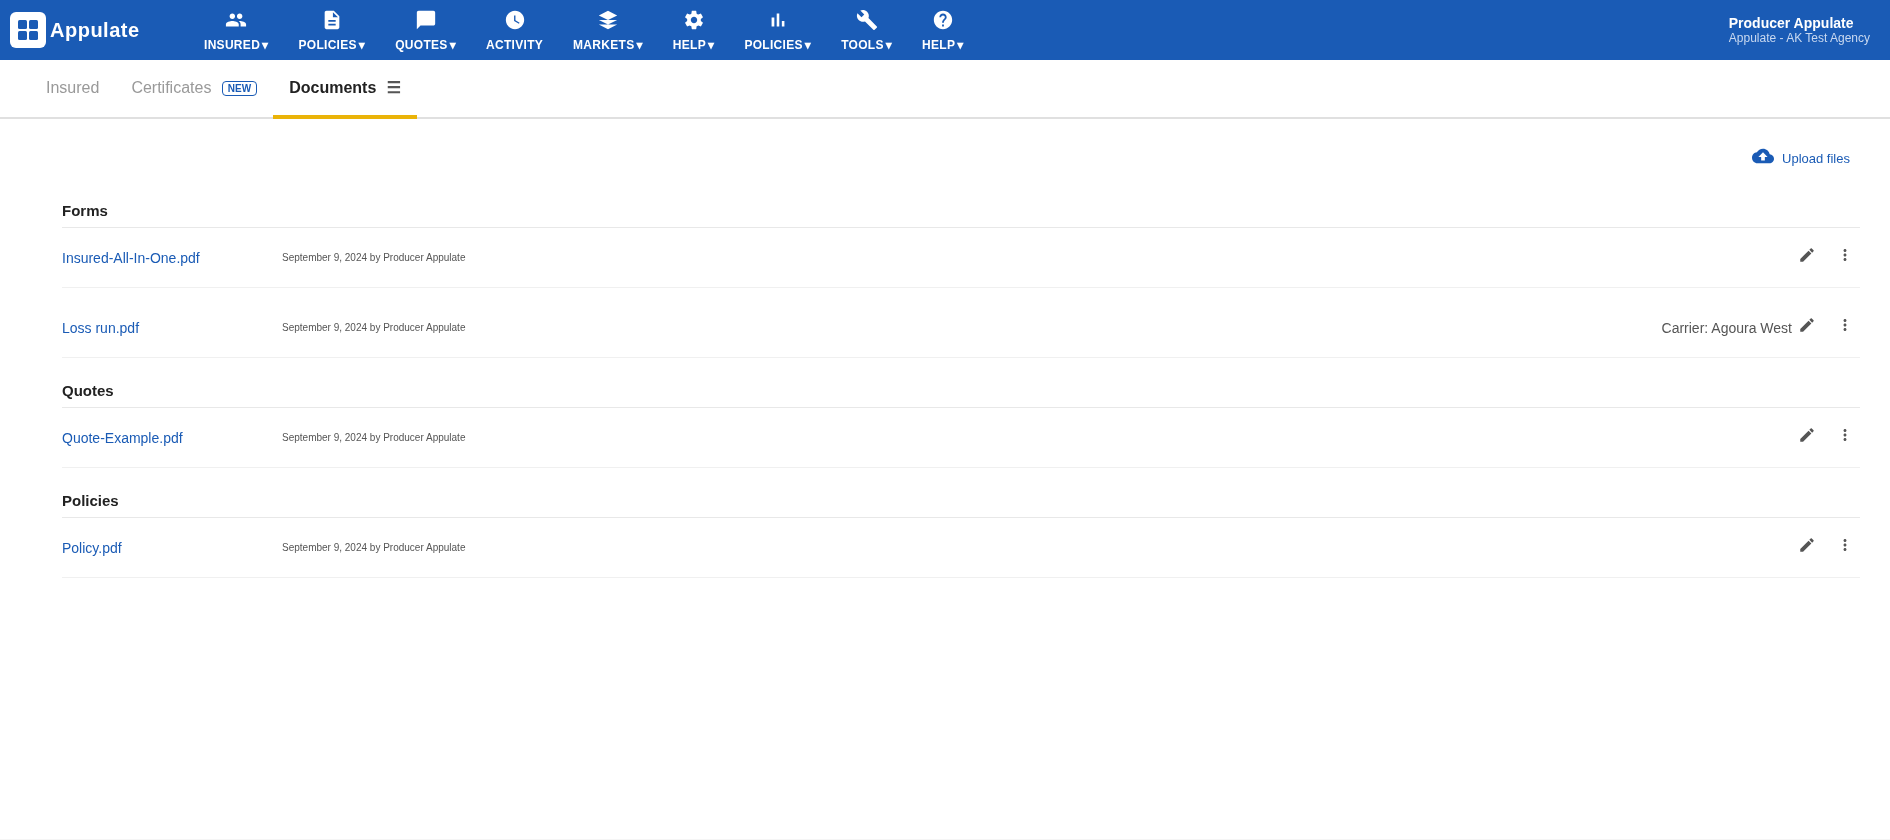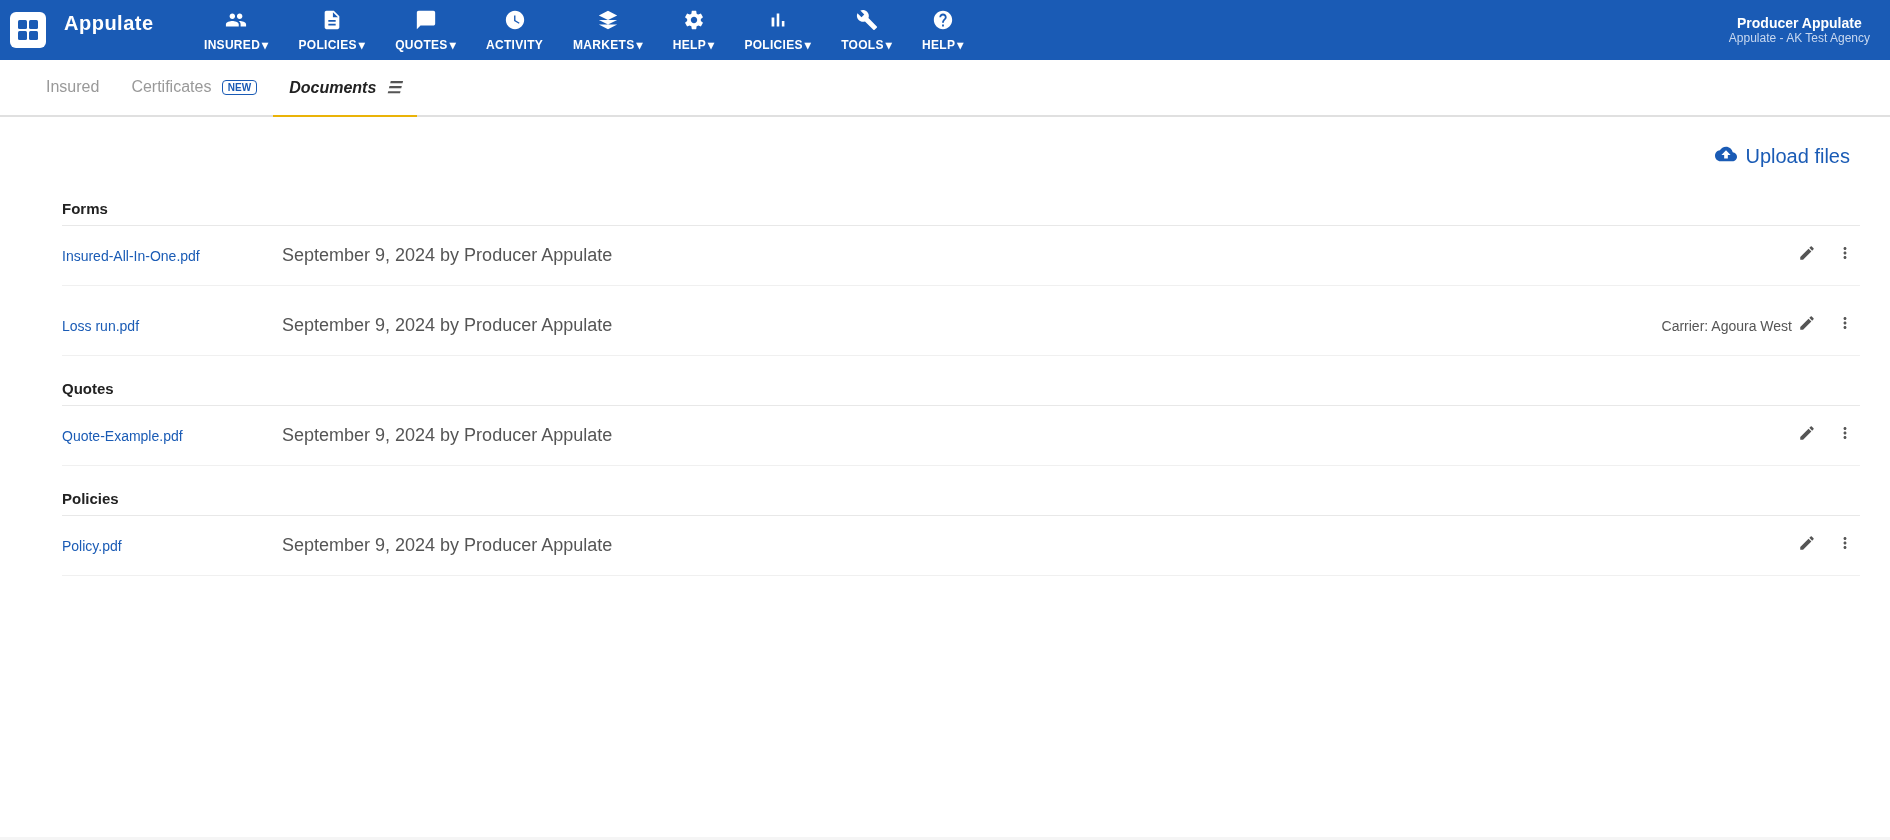--- a/index.html
+++ b/index.html
@@ -9,22 +9,22 @@
     .navbar {
       background: #1a5bb5;
       display: flex;
       align-items: center;
       height: 60px;
       padding: 0 10px;
       color: #fff;
     }
     .navbar-brand {
       display: flex;
-      align-items: flex-start;
-      gap: 18px;
+      align-items: center;
+      gap: 4px;
       margin-right: 20px;
       min-width: 160px;
     }
     .brand-logo {
       background: #fff;
       border-radius: 6px;
       width: 36px;
       height: 36px;
       display: flex;
       align-items: center;
@@ -52,21 +52,21 @@
       border-radius: 4px;
       color: #fff;
       gap: 2px;
       font-size: 12px;
       font-weight: 600;
       letter-spacing: 0.3px;
     }
     .nav-item .nav-icon { font-size: 18px; }
     .nav-item-label { display: flex; align-items: center; gap: 2px; }
     .nav-user-info {
-      text-align: center;
+      text-align: left;
       margin-left: auto;
       padding-right: 10px;
     }
     .nav-user-name { font-size: 14px; font-weight: bold; color: #fff; }
     .nav-user-agency { font-size: 12px; color: #c8d8f0; }
 
     
     .tab-bar {
       background: #fff;
       border-bottom: 2px solid #e0e0e0;
@@ -79,22 +79,21 @@
       padding: 18px 16px;
       font-size: 16px;
       color: #999;
       cursor: pointer;
       border-bottom: 3px solid transparent;
       margin-bottom: -2px;
     }
     .tab-item.active {
       color: #222;
       font-weight: bold;
-      border-bottom: 2px solid #eab308;
-      font-style: italic;
+      border-bottom: 4px solid #eab308;
     }
     .tab-new-badge {
       background: #fff;
       border: 1.5px solid #1a5bb5;
       color: #1a5bb5;
       font-size: 10px;
       font-weight: bold;
       border-radius: 4px;
       padding: 1px 5px;
       margin-left: 6px;
@@ -121,21 +120,21 @@
       margin-bottom: 10px;
     }
     .upload-btn {
       display: flex;
       align-items: center;
       gap: 8px;
       color: #1a5bb5;
       background: none;
       border: none;
       cursor: pointer;
-      font-size: 20px;
+      font-size: 13px;
       font-weight: 500;
       padding: 6px 10px;
     }
     .upload-btn .upload-icon { font-size: 20px; }
 
     
     .doc-section { margin-bottom: 10px; margin-left: 32px; }
     .doc-section-header {
       font-size: 15px;
       font-weight: bold;
@@ -151,21 +150,21 @@
     }
     .doc-name {
       color: #1a5bb5;
       font-size: 14px;
       min-width: 220px;
       cursor: pointer;
       text-decoration: none;
     }
     .doc-meta {
       color: #555;
-      font-size: 18px;
+      font-size: 10px;
       flex: 1;
     }
     .doc-carrier {
       color: #555;
       font-size: 14px;
       margin-left: 20px;
     }
     .doc-actions {
       display: flex;
       align-items: center;

